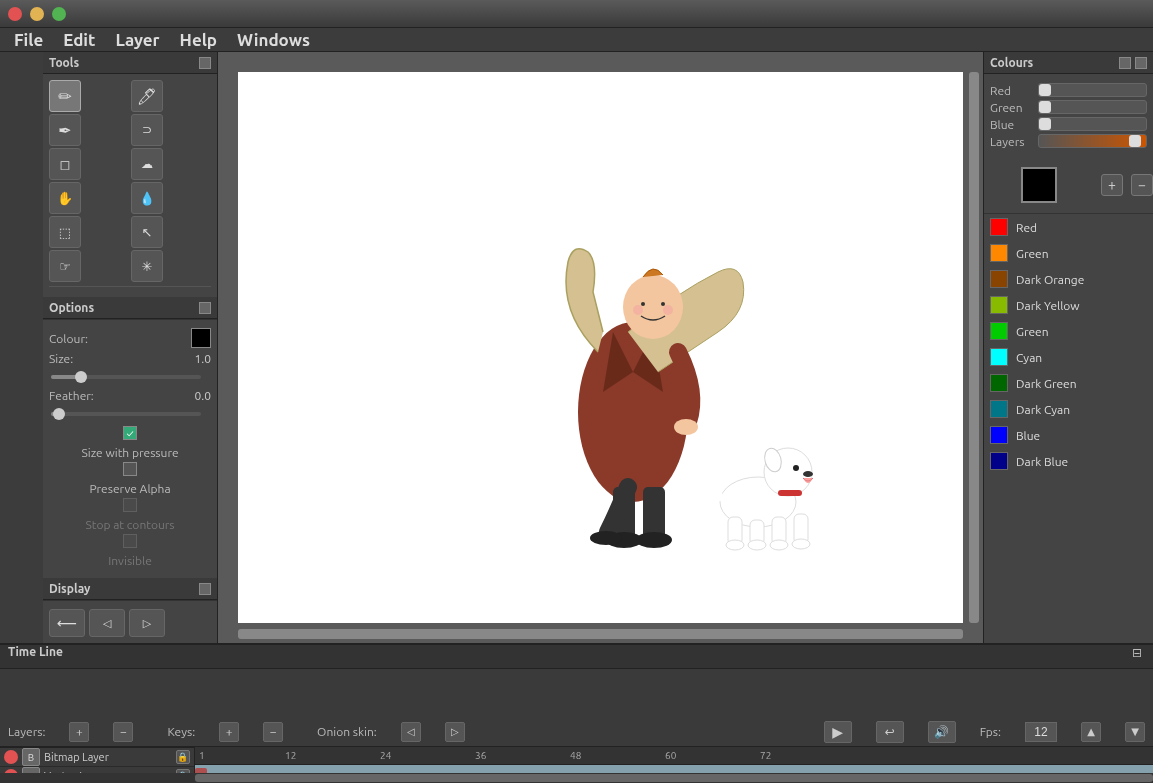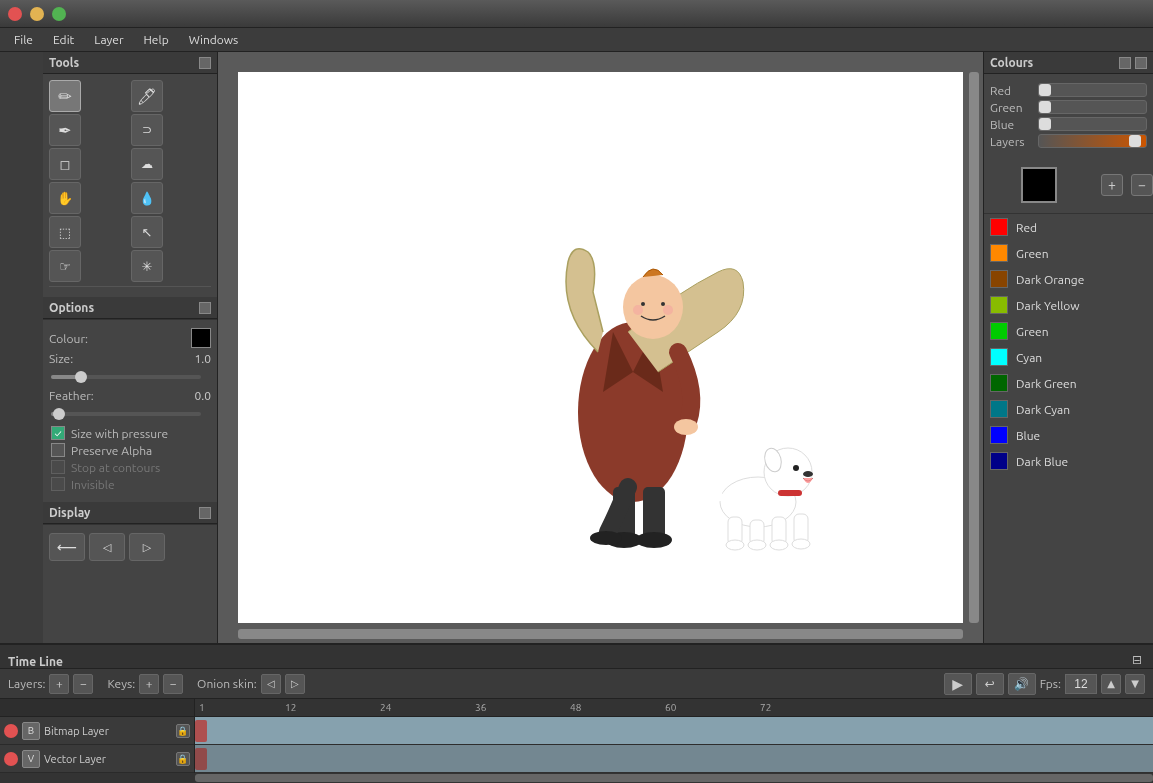--- a/index.html
+++ b/index.html
@@ -44,22 +44,23 @@
       height: 24px;
       background: #3c3c3c;
       display: flex;
       align-items: center;
       border-bottom: 1px solid #222;
       padding: 0 4px;
     }
     .menu-item {
       padding: 2px 10px;
       cursor: pointer;
-      font-size: 12px;
+      font-size: 17px;
       color: #ddd;
+      font-weight: bold;
     }
 
     
     #main-layout {
       display: flex;
       height: calc(783px - 28px - 24px - 140px);
       padding-left: 43px;
     }
 
     
@@ -158,20 +159,21 @@
       position: absolute;
       top: 50%; transform: translate(-50%, -50%);
       cursor: pointer;
     }
     .checkbox-row {
       display: flex;
       align-items: center;
       gap: 6px;
       margin: 3px 0;
       padding: 0 2px;
+      flex-direction: column;
     }
     .cb {
       width: 14px; height: 14px;
       border: 1px solid #888;
       background: #555;
       display: flex;
       align-items: center;
       justify-content: center;
       cursor: pointer;
       flex-shrink: 0;
@@ -345,41 +347,42 @@
       height: 140px;
       background: #3a3a3a;
       border-top: 2px solid #222;
       display: flex;
       flex-direction: column;
     }
     #timeline-header {
       height: 24px;
       background: #333;
       display: flex;
-      align-items: flex-end;
+      align-items: flex-start;
       padding: 0 8px;
       gap: 8px;
       border-bottom: 1px solid #222;
     }
     #timeline-title { font-size: 12px; font-weight: bold; color: #ccc; flex: 1; }
     .tl-icon-btn {
       cursor: pointer;
       font-size: 12px;
       color: #bbb;
       padding: 1px 3px;
     }
 
     #timeline-controls {
       height: 30px;
       background: #3a3a3a;
       display: flex;
       align-items: center;
       padding: 0 8px;
-      gap: 4px;
+      gap: 24px;
       border-bottom: 1px solid #222;
+      margin-top: 48px;
     }
     .layers-label { font-size: 12px; color: #bbb; }
     .tl-btn {
       width: 20px; height: 20px;
       background: #555;
       border: 1px solid #666;
       border-radius: 2px;
       cursor: pointer;
       display: flex;
       align-items: center;

